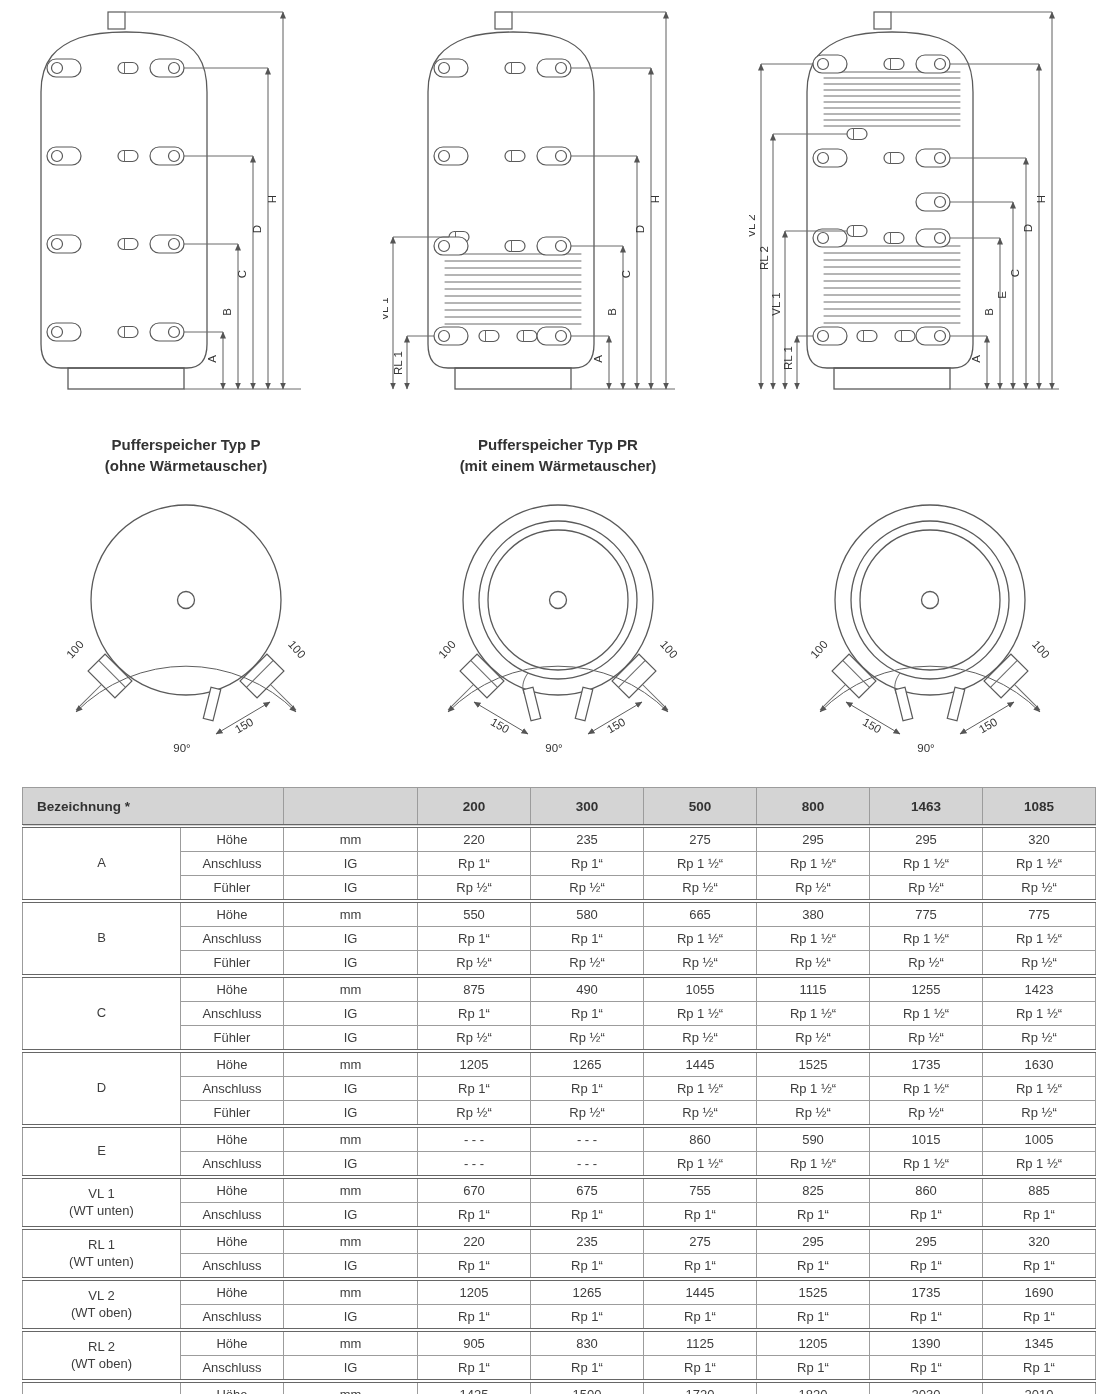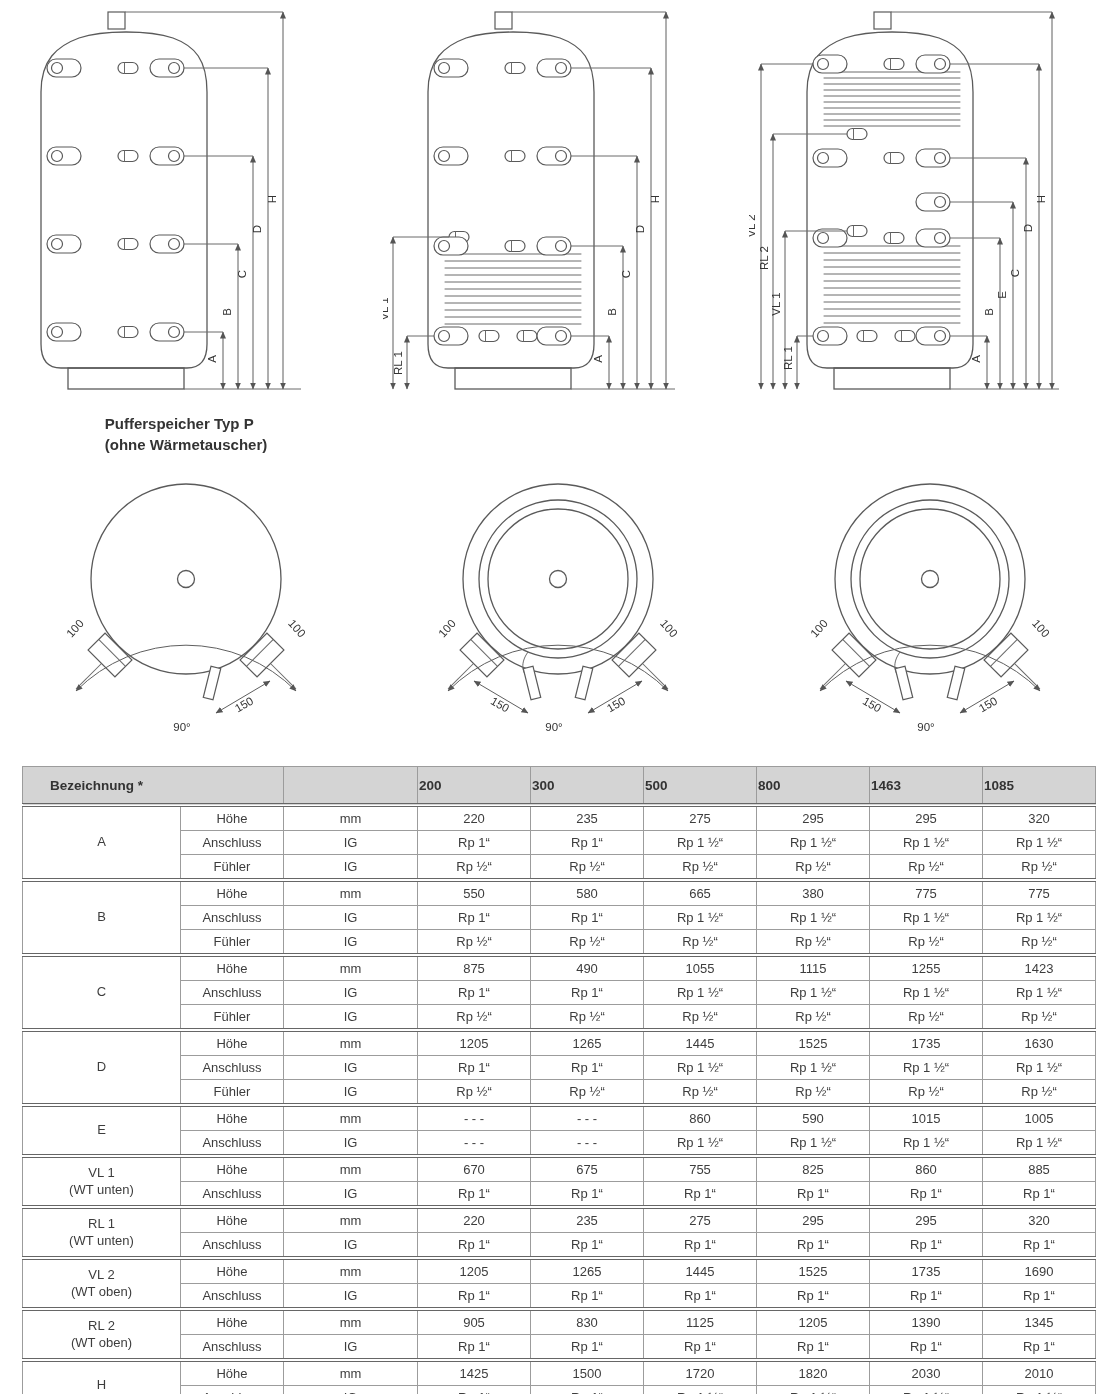--- a/index.html
+++ b/index.html
@@ -1,33 +1,33 @@
 <!DOCTYPE html>
 <html><head>
 <meta charset="utf-8">
 <style>
   html,body{margin:0;padding:0;background:#fff;}
   .page{width:1116px;height:1394px;background:#fff;font-family:"Liberation Sans",sans-serif;overflow:hidden;}
   .diagrams{display:flex;padding-top:6px;}
   .diagram{width:372px;display:flex;flex-direction:column;align-items:center;}
-  .caption{margin-top:7px;font-weight:bold;font-size:15px;color:#333;line-height:1.4;}
+  .caption{margin-top:28px;text-align:center;font-weight:bold;font-size:15px;color:#333;line-height:1.4;}
   .topviews{display:flex;margin-top:6px;}
   .topviews svg{display:block;}
   svg .ln{stroke:#5a5a5a;fill:#fff;stroke-width:1.2;}
   svg .body{stroke:#5a5a5a;fill:none;stroke-width:1.3;}
   svg .coil{stroke:#6a6a6a;fill:none;stroke-width:1;stroke-linecap:round;}
   svg .ln2{stroke:#6a6a6a;fill:none;stroke-width:1;}
   svg .dim{stroke:#5f5f5f;fill:none;stroke-width:1;}
   svg text.dlab{font-family:"Liberation Sans",sans-serif;font-size:11.5px;fill:#333;}
   svg text.clab{font-family:"Liberation Sans",sans-serif;font-size:11.5px;fill:#333;}
   .tablewrap{margin:10px 20px 0 22px;}
   table.spec{border-collapse:collapse;width:1074px;table-layout:fixed;}
   table.spec th,table.spec td{border:1px solid #9c9c9c;}
-  table.spec th{background:#d4d4d4;height:34px;font-size:13.5px;font-weight:bold;color:#333;text-align:left;}
-  table.spec th.th-bez{text-align:left;padding-left:27px;}
+  table.spec th{background:#d4d4d4;height:34px;font-size:13.5px;font-weight:bold;color:#333;text-align:center;}
+  table.spec th.th-bez{text-align:left;padding-left:14px;}
   table.spec td{text-align:center;font-size:13px;color:#3d3d3d;height:17px;padding:3px 4px;}
   table.spec td.cell-group{font-size:13px;color:#3d3d3d;line-height:1.25;}
   table.spec tr.group-start td{border-top:4px double #666;}
 </style>
 </head>
 <body>
 
 <svg width="0" height="0" style="position:absolute" aria-hidden="true">
   <defs>
     <marker id="arw" markerWidth="7" markerHeight="7" refX="6.5" refY="3" orient="auto-start-reverse">
@@ -124,20 +124,24 @@
           <line class="dim" x1="283" y1="6" x2="283" y2="383" marker-start="url(#arw)" marker-end="url(#arw)"></line>
           <text class="dlab" x="5" y="303" text-anchor="middle" transform="rotate(-90 5 303)">VL 1</text>
           <text class="dlab" x="19" y="357" text-anchor="middle" transform="rotate(-90 19 357)">RL 1</text>
           <text class="dlab" x="219" y="353" text-anchor="middle" transform="rotate(-90 219 353)">A</text>
           <text class="dlab" x="233" y="306" text-anchor="middle" transform="rotate(-90 233 306)">B</text>
           <text class="dlab" x="247" y="268" text-anchor="middle" transform="rotate(-90 247 268)">C</text>
           <text class="dlab" x="261" y="223" text-anchor="middle" transform="rotate(-90 261 223)">D</text>
           <text class="dlab" x="276" y="193" text-anchor="middle" transform="rotate(-90 276 193)">H</text>
         </g>
       </svg>
+      <div class="caption">
+        <div>Pufferspeicher Typ PR</div>
+        <div>(mit einem Wärmetauscher)</div>
+      </div>
     </div>
 
     <div class="diagram">
       <svg width="362" height="400" viewBox="0 0 362 400">
         <rect class="ln" x="125" y="6" width="17" height="17"></rect>
         <path class="body" d="M58,338 L58,86 C58,54 74,40 96,32 C120,24 166,24 190,32 C212,40 224,54 224,86 L224,338 C224,355 217,362 204,362 L78,362 C65,362 58,355 58,338 Z"></path>
         <rect class="body" x="85" y="362" width="116" height="21"></rect>
         <path class="coil" d="M75,66H211 M75,72H211 M75,78H211 M75,84H211 M75,90H211 M75,96H211 M75,102H211 M75,108H211 M75,114H211 M75,120H211"></path>
         <path class="coil" d="M75,240H211 M75,247H211 M75,254H211 M75,261H211 M75,268H211 M75,275H211 M75,282H211 M75,289H211 M75,296H211 M75,303H211 M75,310H211 M75,317H211"></path>
         <g>

